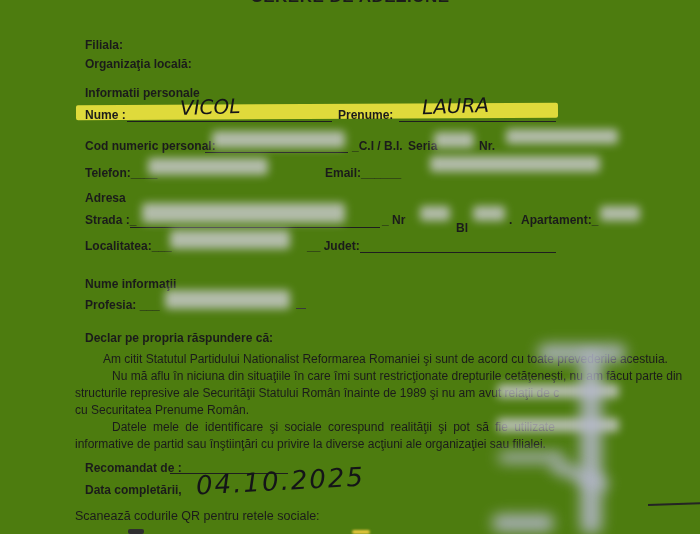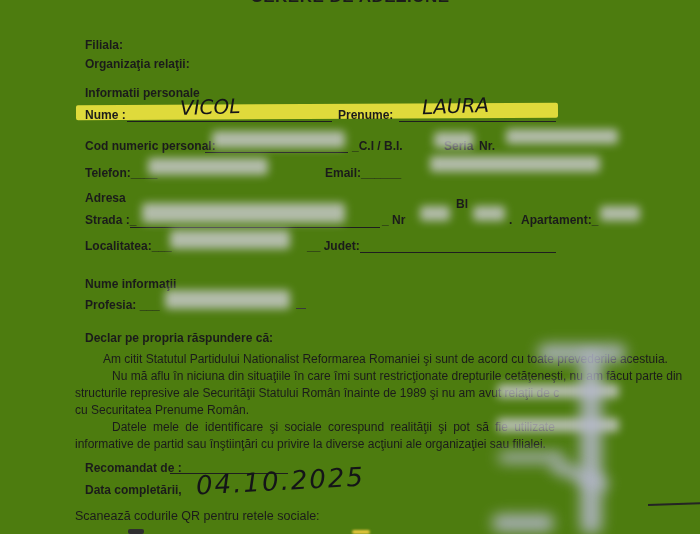--- a/index.html
+++ b/index.html
@@ -37,53 +37,53 @@
   .qr-hint{position:absolute;border-radius:2px;}
 </style>
 </head>
 <body>
 
 <div class="page">
 
   <div class="abs title">CERERE DE ADEZIUNE</div>
 
   <div class="abs lbl" style="left:85px;top:38px;">Filiala:</div>
-  <div class="abs lbl" style="left:85px;top:57px;">Organizaţia relaţii:</div>
+  <div class="abs lbl" style="left:85px;top:57px;">Organizaţia locală:</div>
 
   <div class="abs lbl" style="left:85px;top:86px;">Informatii personale</div>
 
   <div class="highlight" style="left:76px;top:104px;width:482px;height:15px;"></div>
   <div class="abs lbl" style="left:85px;top:108px;">Nume :</div>
   <div class="uline" style="left:127px;top:121px;width:205px;"></div>
   <div class="abs hand" style="left:180px;top:95px;font-size:20px;transform:rotate(-2deg);">VICOL</div>
   <div class="abs lbl" style="left:338px;top:108px;">Prenume:</div>
   <div class="uline" style="left:399px;top:121px;width:157px;"></div>
   <div class="abs hand" style="left:422px;top:94px;font-size:20px;transform:rotate(-2deg);">LAURA</div>
 
   <div class="abs lbl" style="left:85px;top:139px;">Cod numeric personal:</div>
   <div class="uline" style="left:205px;top:152px;width:143px;"></div>
   <div class="redact" style="left:212px;top:131px;width:133px;height:17px;"></div>
   <div class="abs lbl" style="left:352px;top:139px;">_C.I / B.I.</div>
-  <div class="abs lbl" style="left:408px;top:139px;margin-left:36px;">Seria</div>
+  <div class="abs lbl" style="left:408px;top:139px;">Seria</div>
   <div class="redact" style="left:434px;top:132px;width:40px;height:16px;"></div>
   <div class="abs lbl" style="left:479px;top:139px;">Nr.</div>
   <div class="redact" style="left:506px;top:129px;width:112px;height:15px;"></div>
 
   <div class="abs lbl" style="left:85px;top:166px;">Telefon:____</div>
   <div class="redact" style="left:148px;top:158px;width:120px;height:17px;"></div>
   <div class="abs lbl" style="left:300px;top:166px;padding-left:25px;">Email:______</div>
   <div class="redact" style="left:430px;top:156px;width:170px;height:16px;"></div>
 
   <div class="abs lbl" style="left:85px;top:191px;">Adresa</div>
   <div class="abs lbl" style="left:85px;top:213px;">Strada :_</div>
   <div class="uline" style="left:130px;top:227px;width:250px;"></div>
   <div class="redact" style="left:142px;top:203px;width:203px;height:20px;"></div>
   <div class="abs lbl" style="left:382px;top:213px;">_ Nr</div>
   <div class="redact" style="left:420px;top:206px;width:30px;height:15px;"></div>
-  <div class="abs lbl" style="left:456px;top:197px;">Bl</div>
+  <div class="abs lbl" style="left:456px;top:221px;">Bl</div>
   <div class="redact" style="left:473px;top:206px;width:32px;height:15px;"></div>
   <div class="abs lbl" style="left:509px;top:213px;">.</div>
   <div class="abs lbl" style="left:521px;top:213px;">Apartament:_</div>
   <div class="redact" style="left:600px;top:206px;width:40px;height:15px;"></div>
 
   <div class="abs lbl" style="left:85px;top:239px;">Localitatea:___</div>
   <div class="redact" style="left:170px;top:230px;width:120px;height:19px;"></div>
   <div class="abs lbl" style="left:307px;top:239px;">__ Judet:</div>
   <div class="uline" style="left:360px;top:252px;width:196px;"></div>
 

